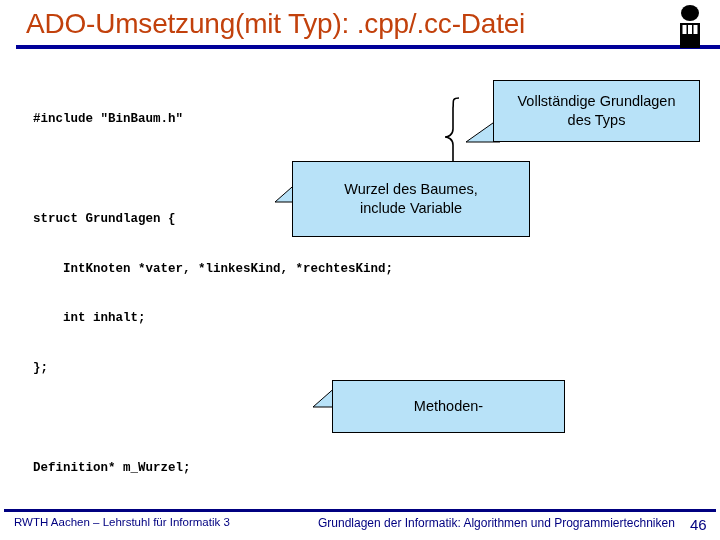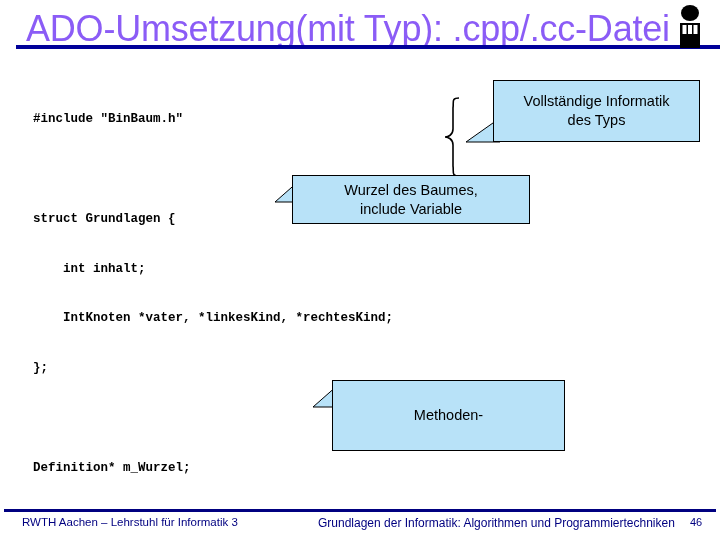--- a/index.html
+++ b/index.html
@@ -14,22 +14,22 @@
     overflow: hidden;
     position: relative;
   }
 
   
   #slide-title {
     position: absolute;
     left: 26px;
     top: 8px;
     width: 640px;
-    font-size: 36px;
-    color: #8b5cf6;
+    font-size: 28px;
+    color: #c2410c;
     font-family: "Liberation Sans", sans-serif;
     letter-spacing: -0.2px;
     white-space: nowrap;
   }
   #title-rule {
     position: absolute;
     left: 16px;
     top: 45px;
     width: 704px;
     height: 4px;
@@ -84,57 +84,57 @@
     align-items: center;
     justify-content: center;
     line-height: 19px;
   }
   .callout-tail {
     position: absolute;
     overflow: visible;
   }
 
   #callout-definition { left: 493px; top: 80px;  width: 207px; height: 62px; }
-  #callout-wurzel     { left: 292px; top: 175px; width: 238px; height: 49px; }
-  #callout-methoden   { left: 332px; top: 380px; width: 233px; height: 71px; text-align: center; }
+  #callout-wurzel     { left: 292px; top: 161px; width: 238px; height: 76px; }
+  #callout-methoden   { left: 332px; top: 380px; width: 233px; height: 53px; text-align: center; }
 
   #tail-definition { left: 460px; top: 118px; width: 40px; height: 30px; }
   #tail-wurzel     { left: 274px; top: 180px; width: 26px; height: 26px; }
   #tail-methoden   { left: 312px; top: 385px; width: 26px; height: 26px; }
 
   
   #footer-rule {
     position: absolute;
     left: 4px;
     top: 509px;
     width: 712px;
     height: 3px;
     background: #000080;
   }
   #footer-left {
     position: absolute;
-    left: 22px;
+    left: 14px;
     top: 516px;
     font-size: 11.5px;
     color: #000080;
     white-space: nowrap;
   }
   #footer-right {
     position: absolute;
     left: 318px;
     top: 516px;
     font-size: 12px;
     color: #000080;
     white-space: nowrap;
   }
   #footer-page {
     position: absolute;
     left: 690px;
     top: 516px;
-    font-size: 11px;
+    font-size: 15px;
     color: #000080;
   }
 </style>
 </head>
 <body>
 
 <div id="slide-title">ADO-Umsetzung(mit Typ): .cpp/.cc-Datei</div>
 <div id="title-rule"></div>
 
 <div id="logo">
@@ -145,22 +145,22 @@
     <rect x="16" y="21" width="4" height="9" fill="#ffffff"></rect>
     <rect x="21.5" y="21" width="4" height="9" fill="#ffffff"></rect>
     <rect x="8" y="32" width="20" height="12" fill="#000000"></rect>
   </svg>
 </div>
 
 <div id="code-block">
   <div class="code-line">#include "BinBaum.h"</div>
   <div class="code-line"></div>
   <div class="code-line">struct Grundlagen {</div>
+  <div class="code-line">    IntKnoten *vater, *linkesKind, *rechtesKind;</div>
   <div class="code-line">    int inhalt;</div>
-  <div class="code-line">    IntKnoten *vater, *linkesKind, *rechtesKind;</div>
   <div class="code-line">};</div>
   <div class="code-line"></div>
   <div class="code-line">Definition* m_Wurzel;</div>
   <div class="code-line"></div>
   
   
   
   
   
   
@@ -178,21 +178,21 @@
   </svg>
 </div>
 
 <div class="callout-tail" id="tail-definition">
   <svg width="40" height="30" viewBox="0 0 40 30" xmlns="http://www.w3.org/2000/svg">
     <polygon points="40,0 6,24 40,24" fill="#b8e2f8" stroke="#000000" stroke-width="1"></polygon>
     <line x1="39" y1="0" x2="39" y2="24" stroke="#b8e2f8" stroke-width="2"></line>
   </svg>
 </div>
 <div class="callout" id="callout-definition">
-  <span>Vollständige Informatik</span>
+  <span>Vollständige Grundlagen</span>
   <span>des Typs</span>
 </div>
 
 <div class="callout-tail" id="tail-wurzel">
   <svg width="26" height="26" viewBox="0 0 26 26" xmlns="http://www.w3.org/2000/svg">
     <polygon points="26,0 1,22 26,22" fill="#b8e2f8" stroke="#000000" stroke-width="1"></polygon>
     <line x1="25" y1="0" x2="25" y2="22" stroke="#b8e2f8" stroke-width="2"></line>
   </svg>
 </div>
 <div class="callout" id="callout-wurzel">

